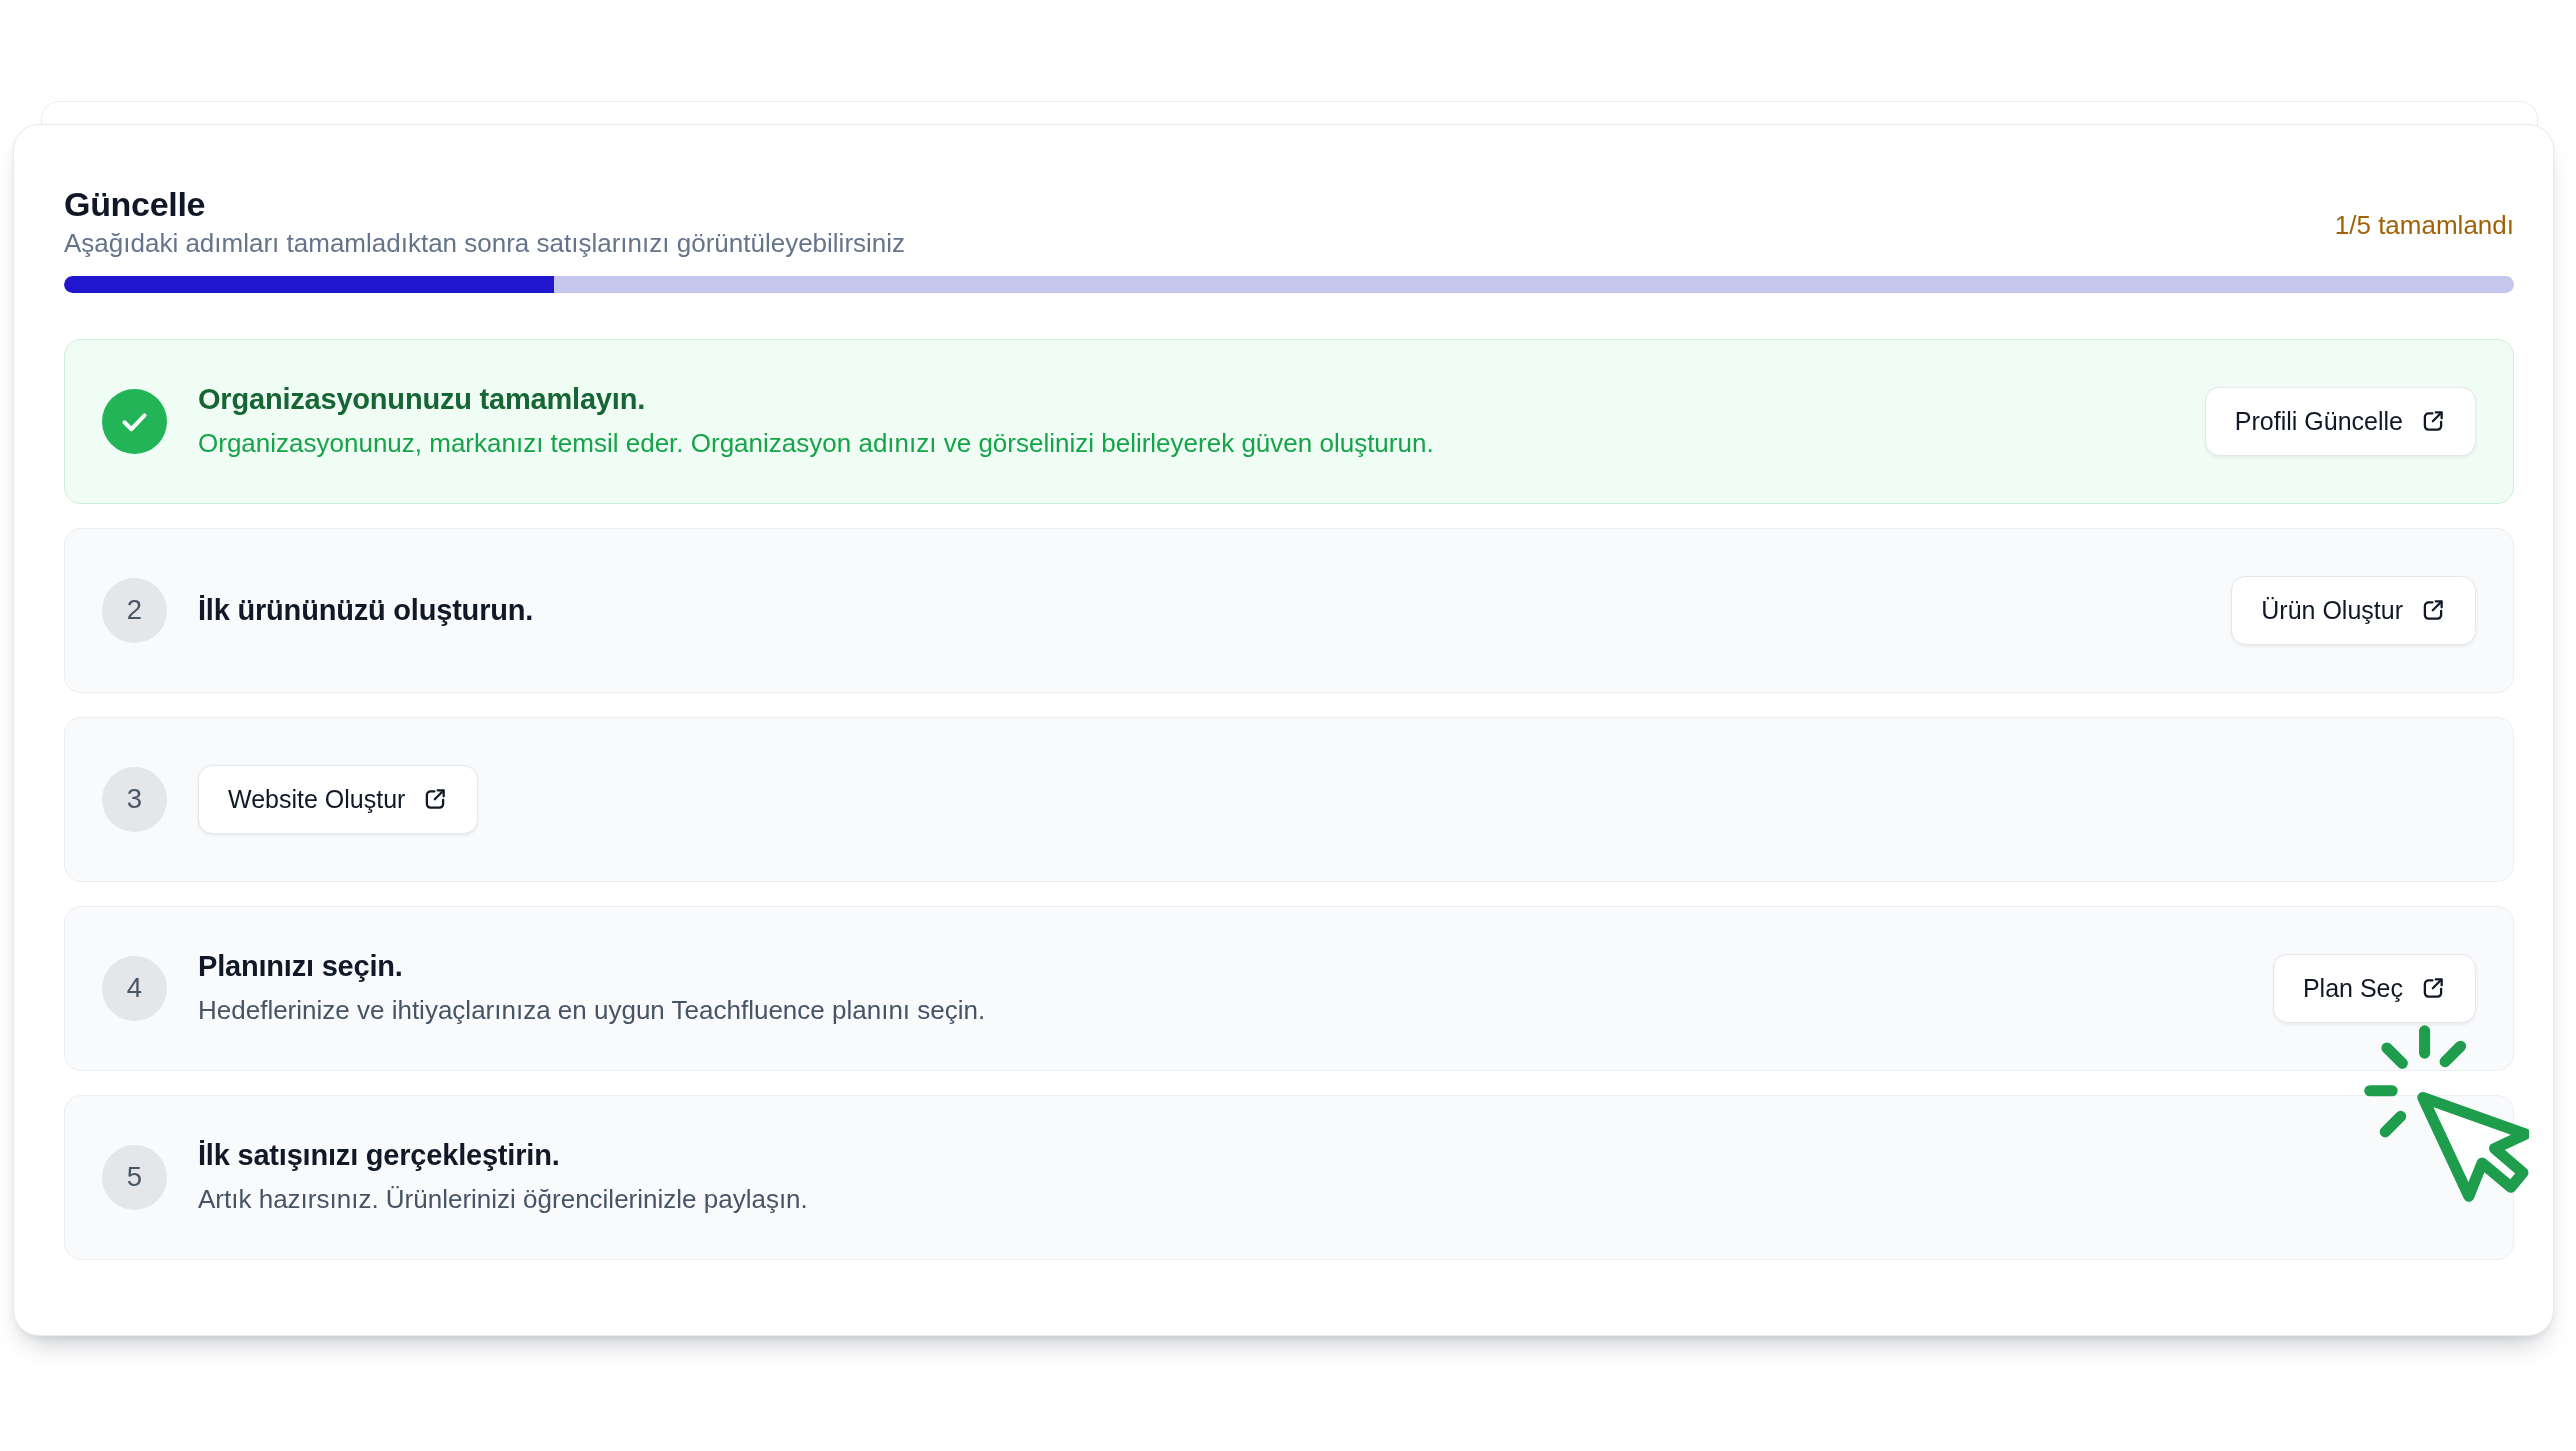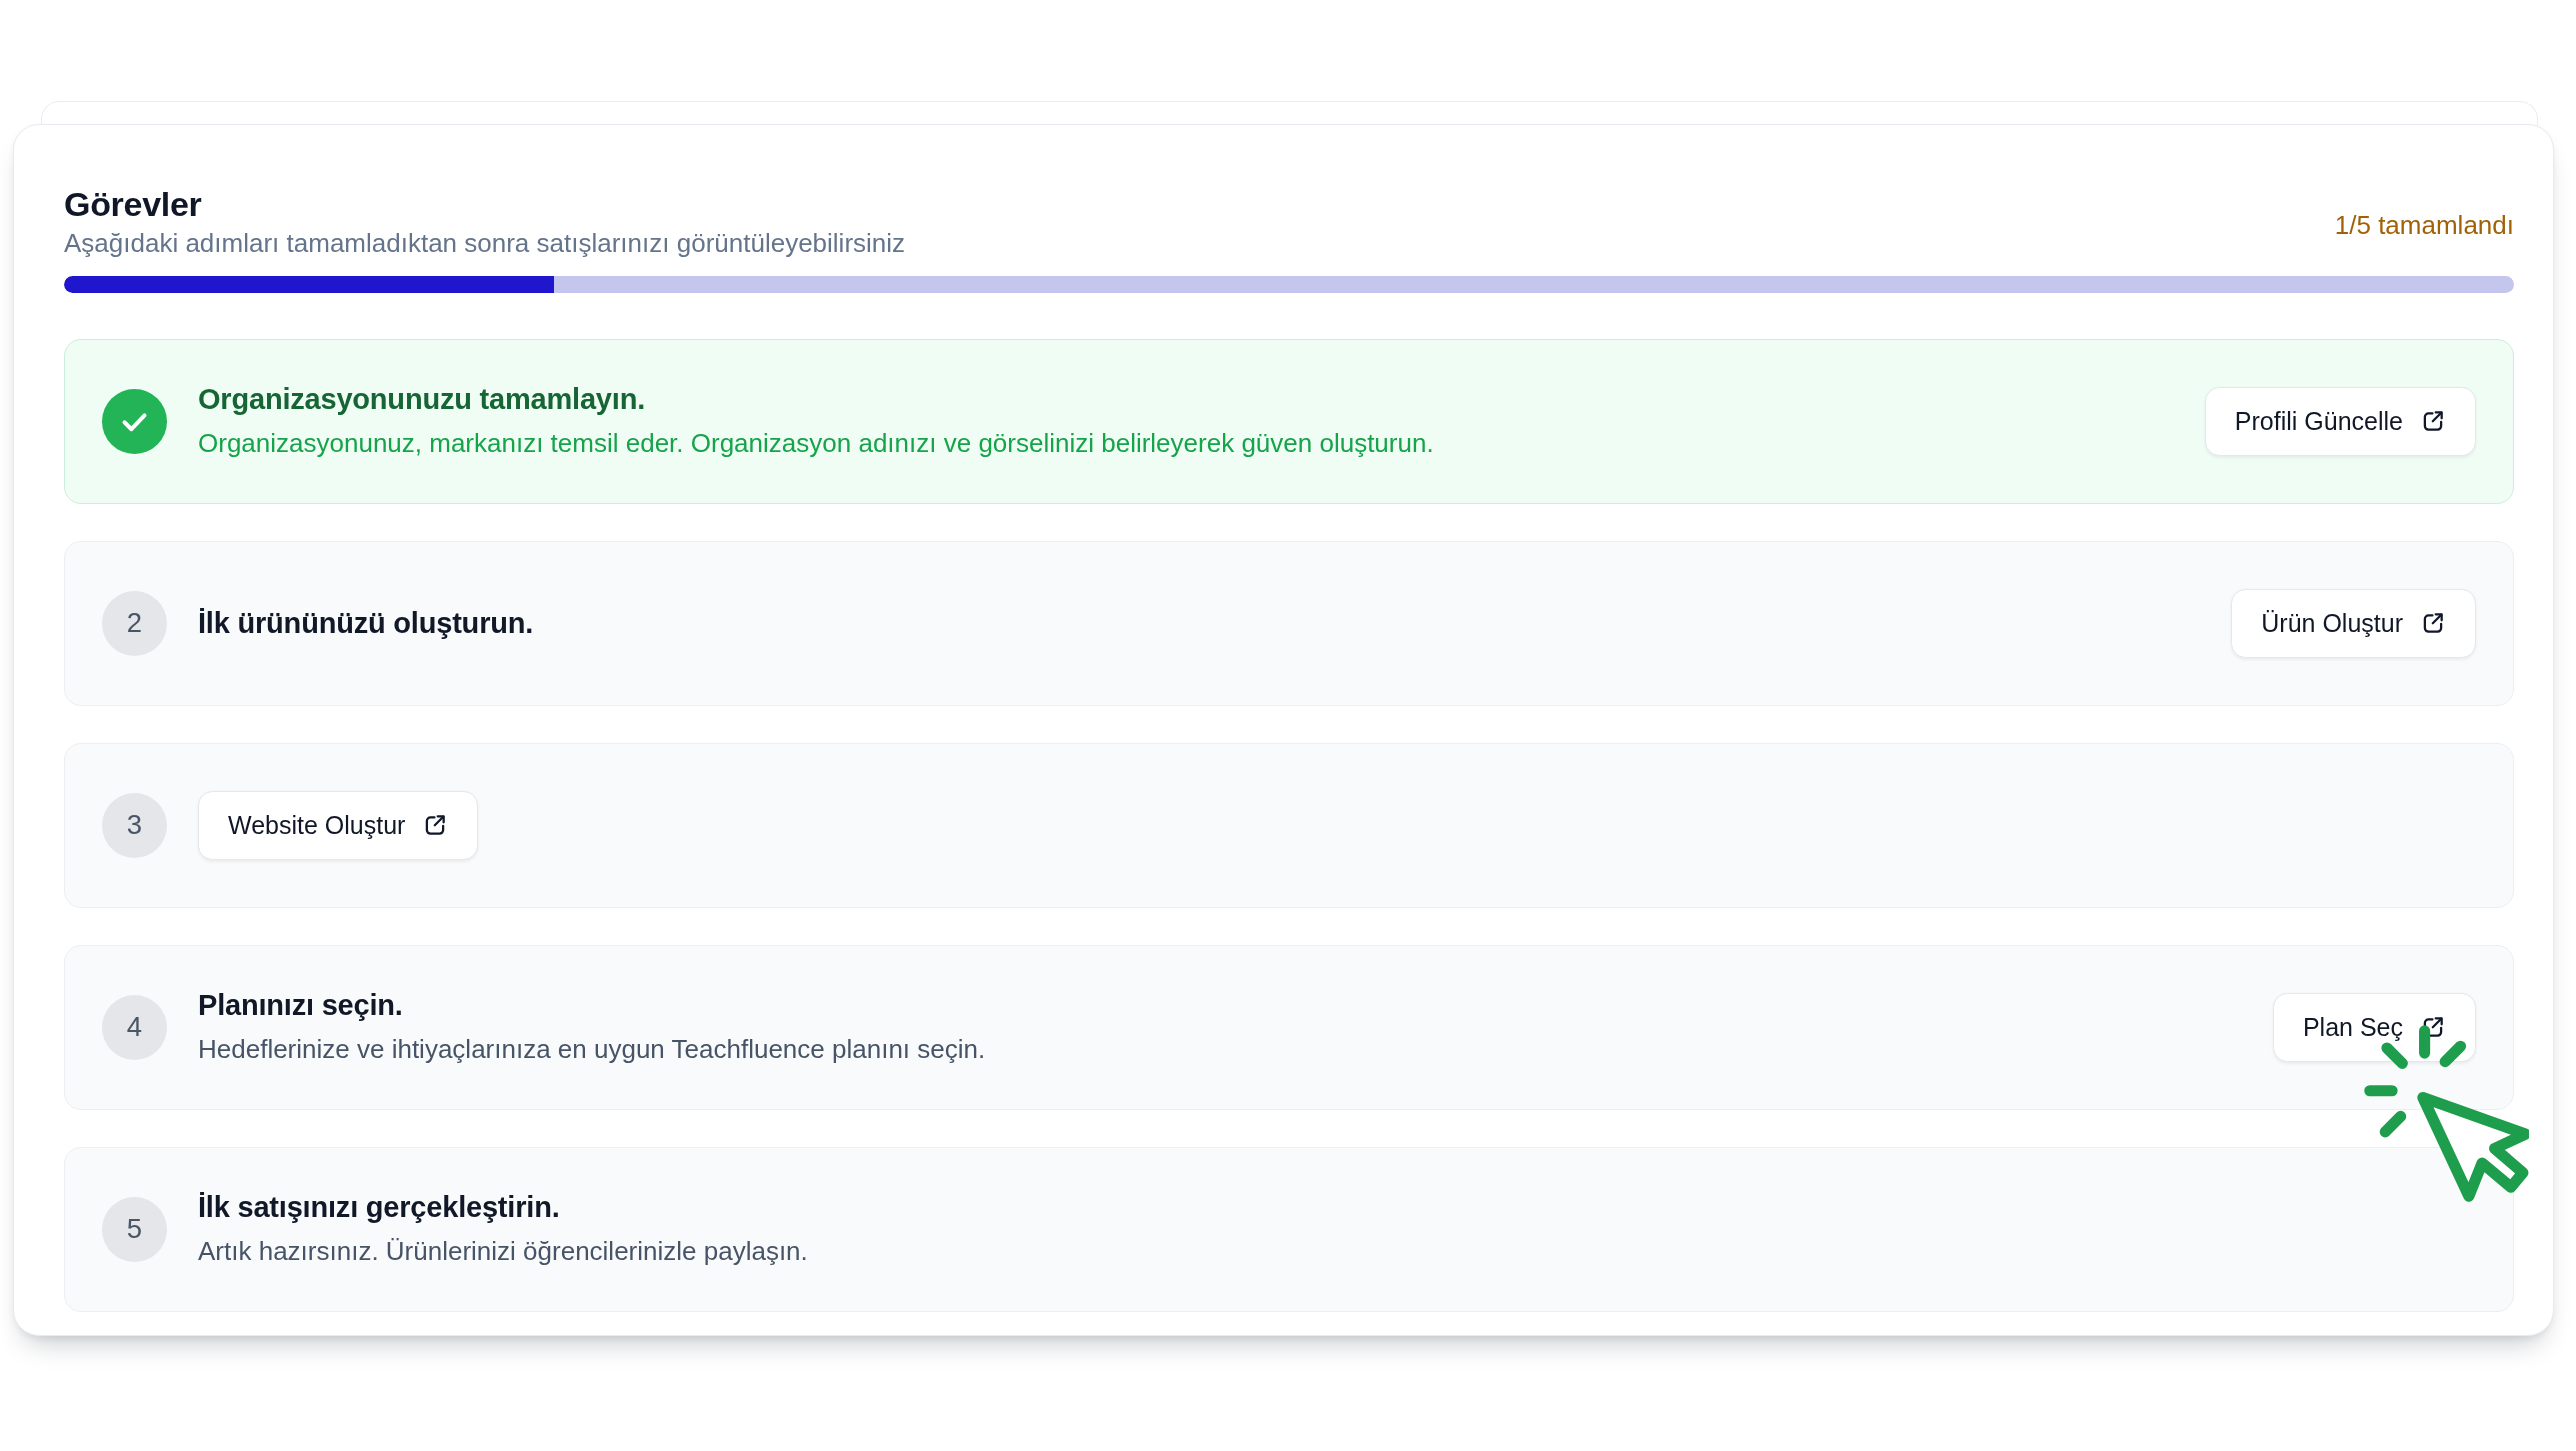--- a/index.html
+++ b/index.html
@@ -20,21 +20,21 @@
   .header-block { position:relative; width:2450px; }
   h1.title { font-size:34px; line-height:39px; font-weight:700; color:#101828;
              letter-spacing:-0.3px; }
   .subtitle { margin-top:2px; font-size:26px; line-height:34px; color:#64748b; }
   .progress-label { position:absolute; right:0; top:25px; font-size:26px; color:#a16207; }
 
   .progress-track { margin-top:15.7px; width:2450px; height:17px; border-radius:8.5px;
                     background:#c4c6ee; overflow:hidden; }
   .progress-fill  { height:100%; background:#2016cd; border-radius:8.5px 0 0 8.5px; }
 
-  .task-list { margin-top:46px; display:flex; flex-direction:column; gap:37px; width:2450px; }
+  .task-list { margin-top:46px; display:flex; flex-direction:column; gap:24px; width:2450px; }
 
   .card { display:flex; align-items:center; gap:31px; min-height:165px;
           padding:26px 37px; background:#f9fafb; border:1.3px solid #eceef2;
           border-radius:17px; }
   .card.done { background:#f0fdf4; border-color:#cdeeda; }
 
   .badge { flex:0 0 auto; width:65px; height:65px; border-radius:50%;
            display:flex; align-items:center; justify-content:center; }
   .badge-num { background:#e4e6ea; color:#4a5565; font-size:27.5px; font-weight:400; }
   .badge-done { background:#22b457; }
@@ -60,21 +60,21 @@
 </head>
 <body>
 
 <div class="page">
 
   <div class="backdrop-edge"></div>
 
   <section class="panel">
 
     <div class="header-block">
-      <h1 class="title">Görevler</h1>
+      <h1 class="title">Güncelle</h1>
       <span class="progress-label">1/5 tamamlandı</span>
       <p class="subtitle">Aşağıdaki adımları tamamladıktan sonra satışlarınızı görüntüleyebilirsiniz</p>
       <div class="progress-track">
         <div class="progress-fill" style="width: 20%;"></div>
       </div>
     </div>
 
     <div class="task-list">
 
       <article class="card done">

